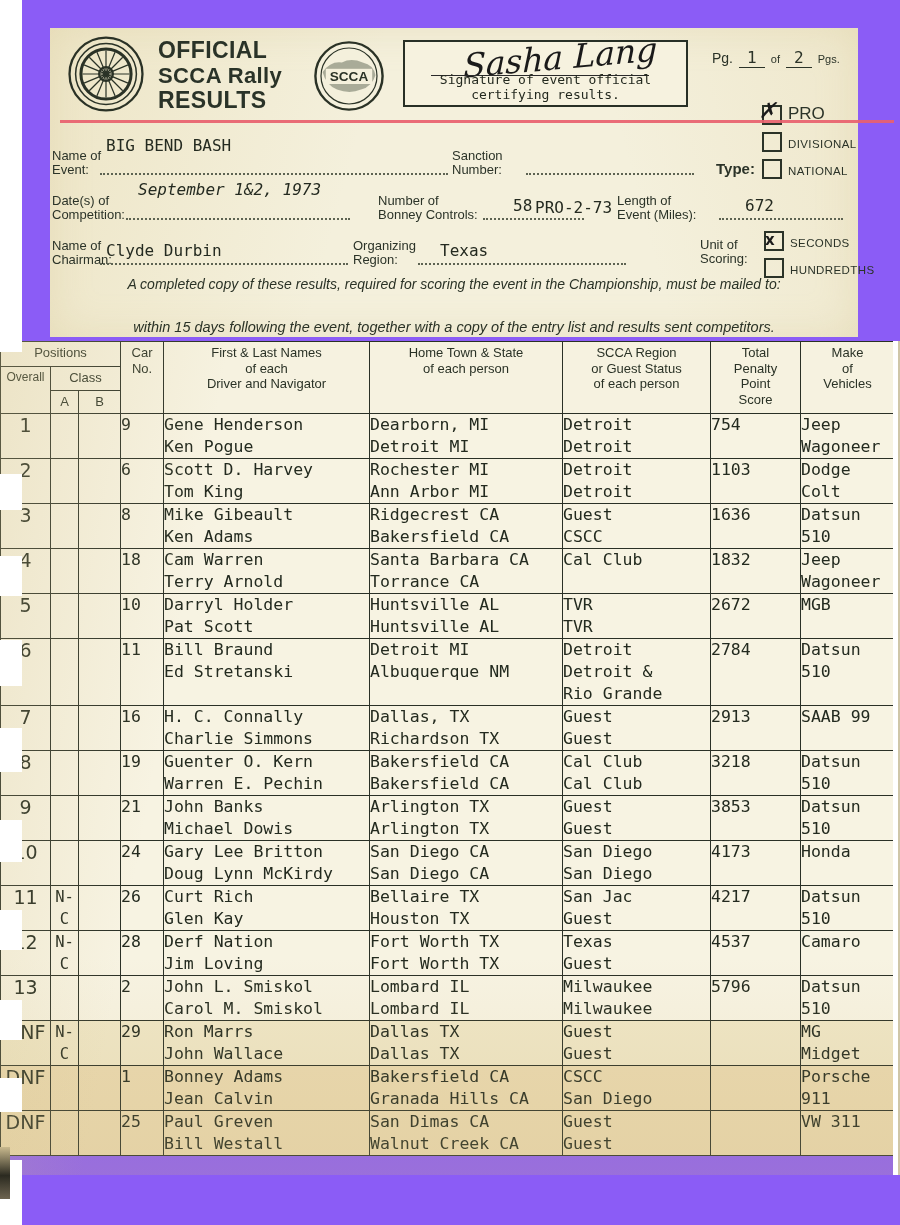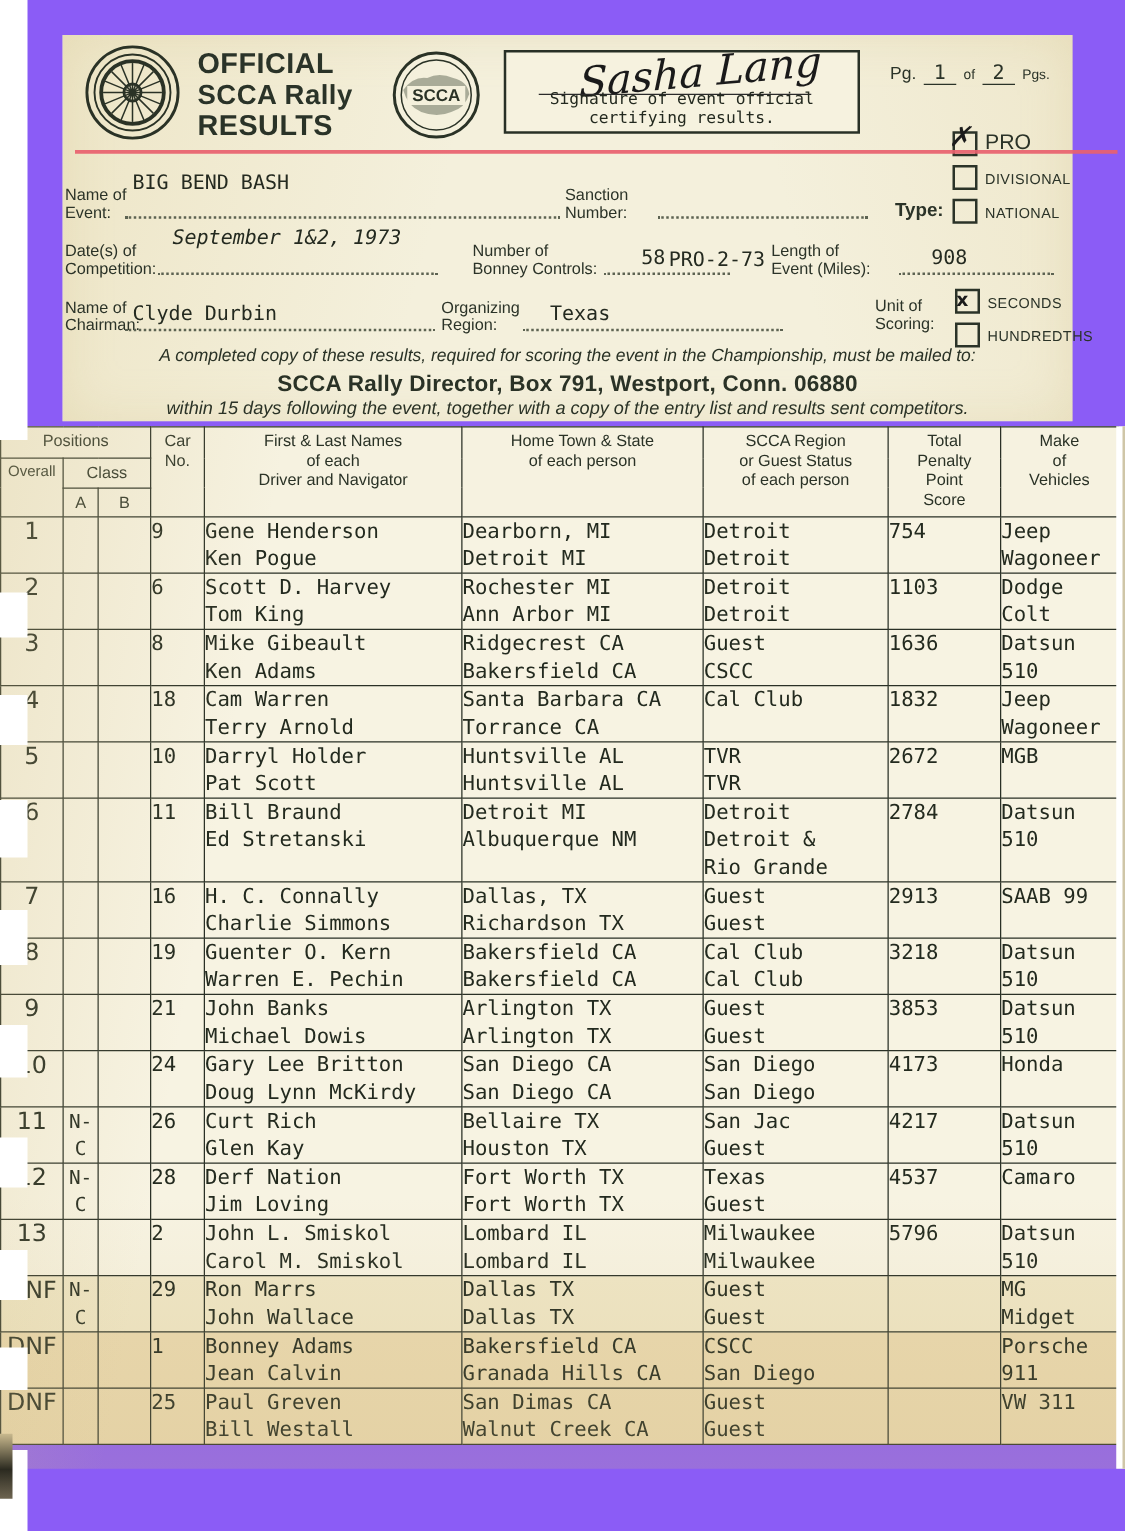--- a/index.html
+++ b/index.html
@@ -407,21 +407,21 @@
   <div class="fld-value" style="left:138px; top:180px;font-style:italic;">September 1&amp;2, 1973</div>
 
   <div class="fld-label" style="left:378px; top:194px;">Number of
 Bonney Controls:</div>
   <div class="fld-dots" style="left:483px; top:218px; width:101px;"></div>
   <div class="fld-value" style="left:513px; top:196px;">58</div>
 
   <div class="fld-label" style="left:617px; top:194px;">Length of
 Event (Miles):</div>
   <div class="fld-dots" style="left:719px; top:218px; width:124px;"></div>
-  <div class="fld-value" style="left:745px; top:196px;">908</div>
+  <div class="fld-value" style="left:745px; top:196px;">672</div>
 
   <div class="fld-label" style="left:52px; top:239px;">Name of
 Chairman:</div>
   <div class="fld-dots" style="left:100px; top:263px; width:248px;"></div>
   <div class="fld-value" style="left:106px; top:241px;">Clyde Durbin</div>
 
   <div class="fld-label" style="left:353px; top:239px;">Organizing
 Region:</div>
   <div class="fld-dots" style="left:418px; top:263px; width:208px;"></div>
   <div class="fld-value" style="left:440px; top:241px;">Texas</div>
@@ -434,21 +434,20 @@
       <span class="xmark small">x</span>
       <span class="lb">SECONDS</span>
     </div>
     <div class="chk-row">
       <span class="bx"></span>
       <span class="lb">HUNDREDTHS</span>
     </div>
   </div>
 
   <div class="instr instr1">A completed copy of these results, required for scoring the event in the Championship, must be mailed to:</div>
-  <div class="instr instr2">SCCA Rally Director, Box 791, Westport, Conn. 06880</div>
   <div class="instr instr3">within 15 days following the event, together with a copy of the entry list and results sent competitors.</div>
 
   <div id="table-wrap">
     <table class="results">
       <colgroup>
         <col class="col-overall">
           <col class="col-a">
           <col class="col-b">
           <col class="col-car">
         <col class="col-names">

